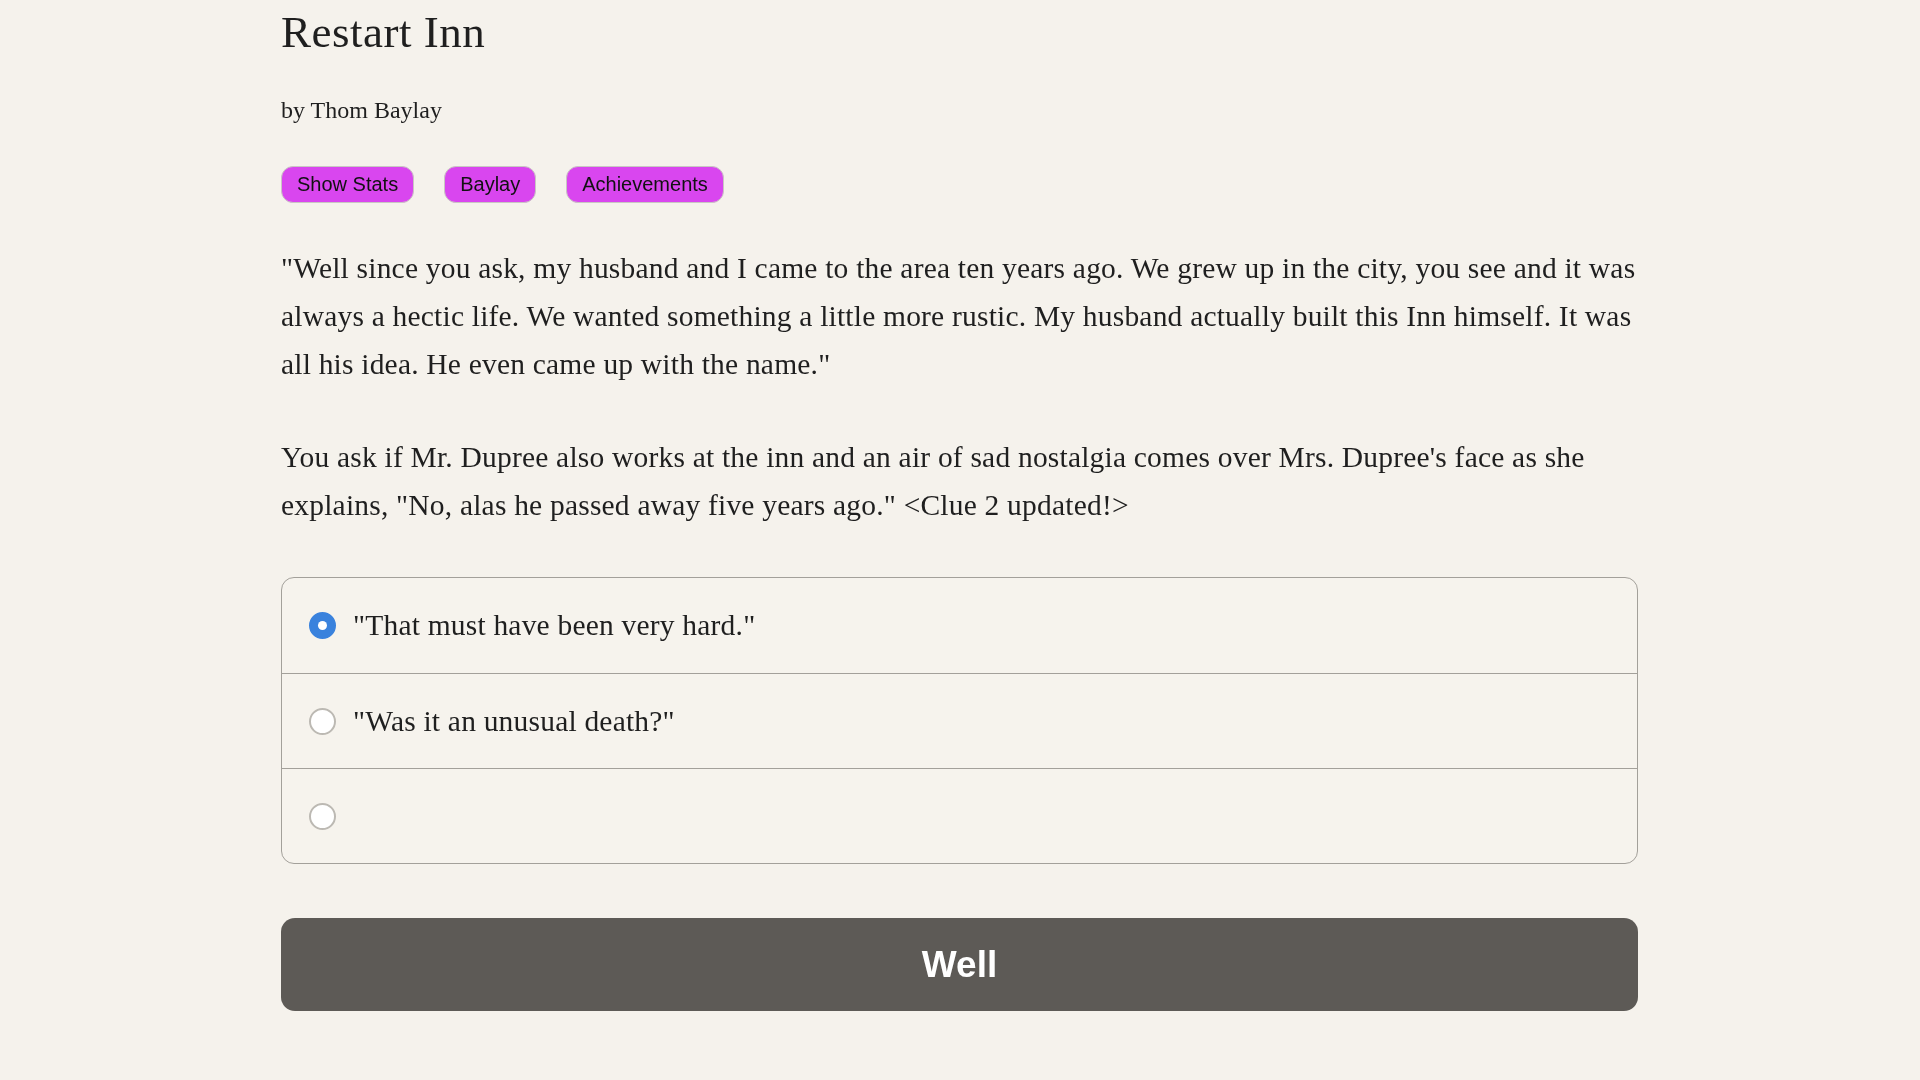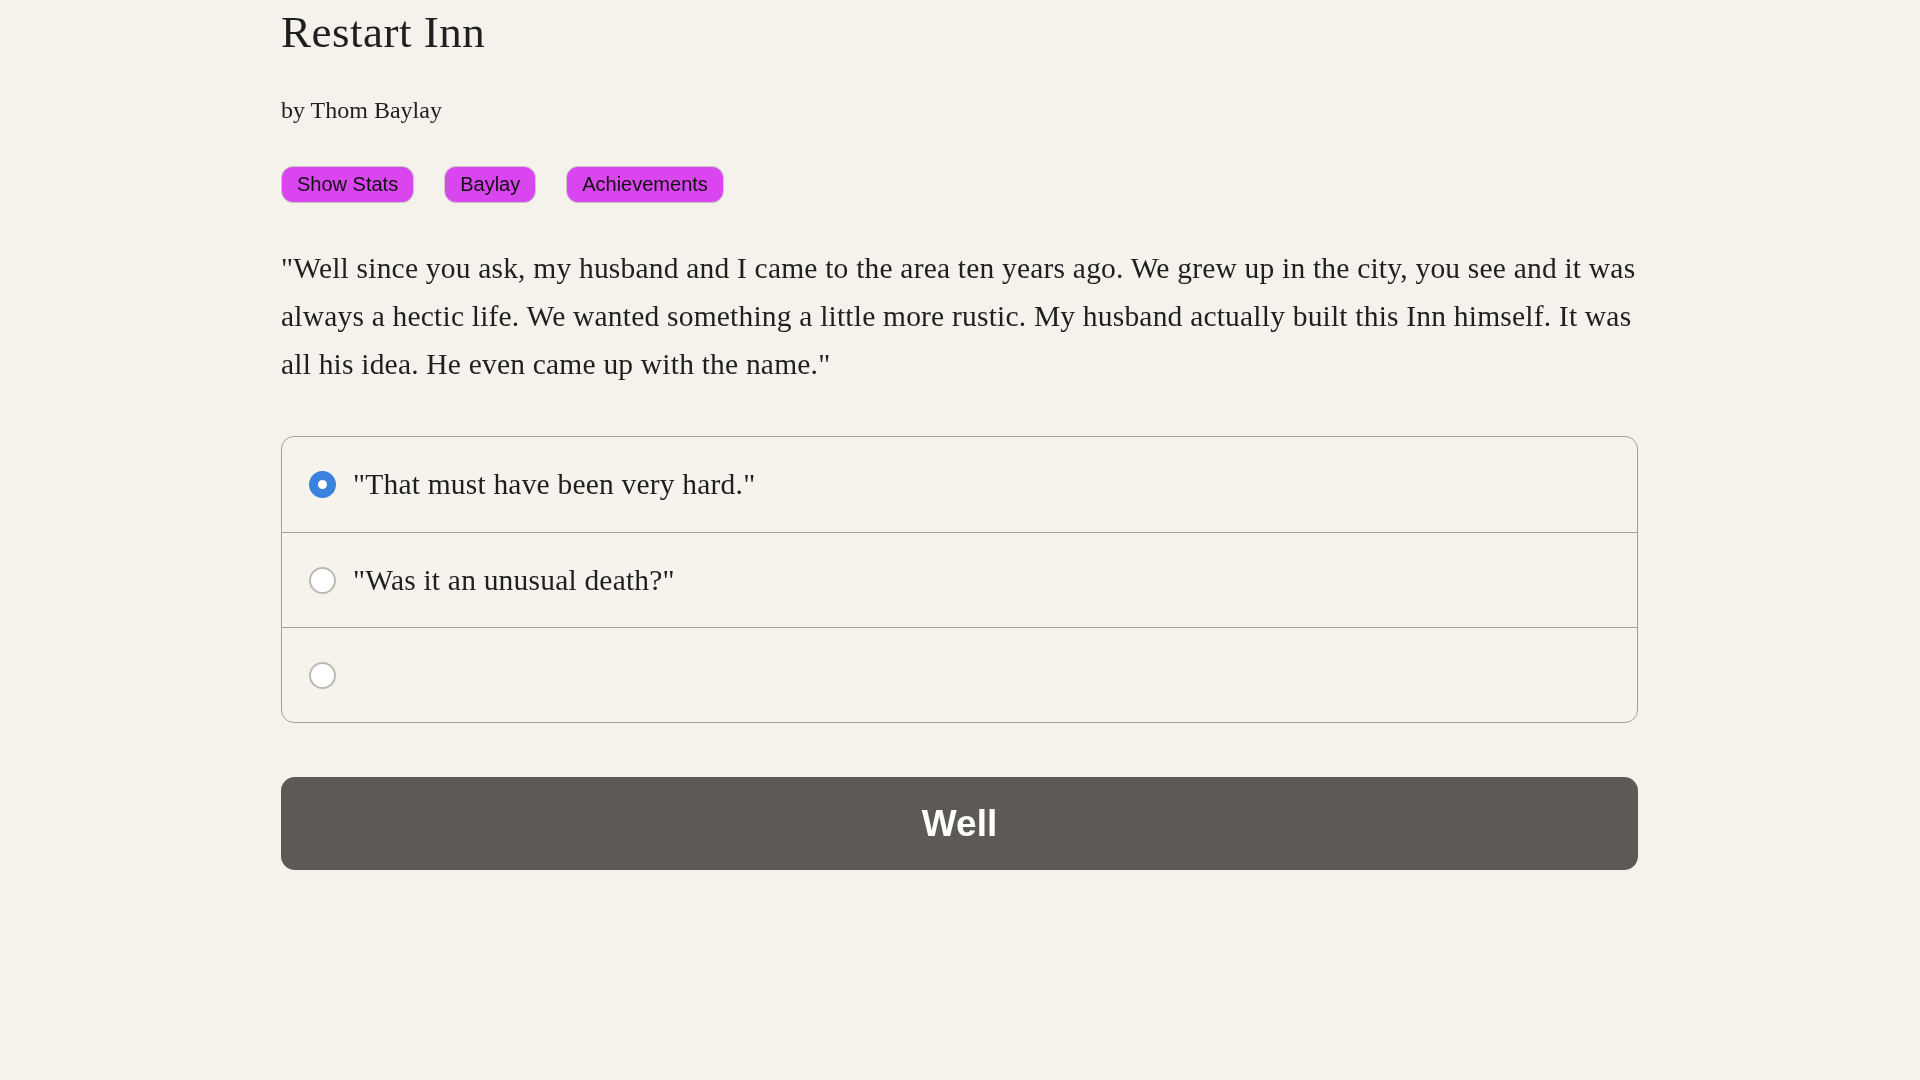--- a/index.html
+++ b/index.html
@@ -123,20 +123,21 @@
   <h2 class="byline">by Thom Baylay</h2>
 
   <div class="toolbar">
     <button>Show Stats</button>
     <button>Baylay</button>
     <button>Achievements</button>
   </div>
 
   <div class="story">
     <p>"Well since you ask, my husband and I came to the area ten years ago. We grew up in the city, you see and it was always a hectic life. We wanted something a little more rustic. My husband actually built this Inn himself. It was all his idea. He even came up with the name."</p>
+    <p>You ask if Mr. Dupree also works at the inn and an air of sad nostalgia comes over Mrs. Dupree's face as she explains, "No, alas he passed away five years ago." &lt;Clue 2 updated!&gt;</p>
   </div>
 
   <div class="choice-box">
     <div class="choice-row">
       <span class="radio selected"></span>
       <span class="choice-label">"That must have been very hard."</span>
     </div>
     <div class="choice-row">
       <span class="radio"></span>
       <span class="choice-label">"Was it an unusual death?"</span>

